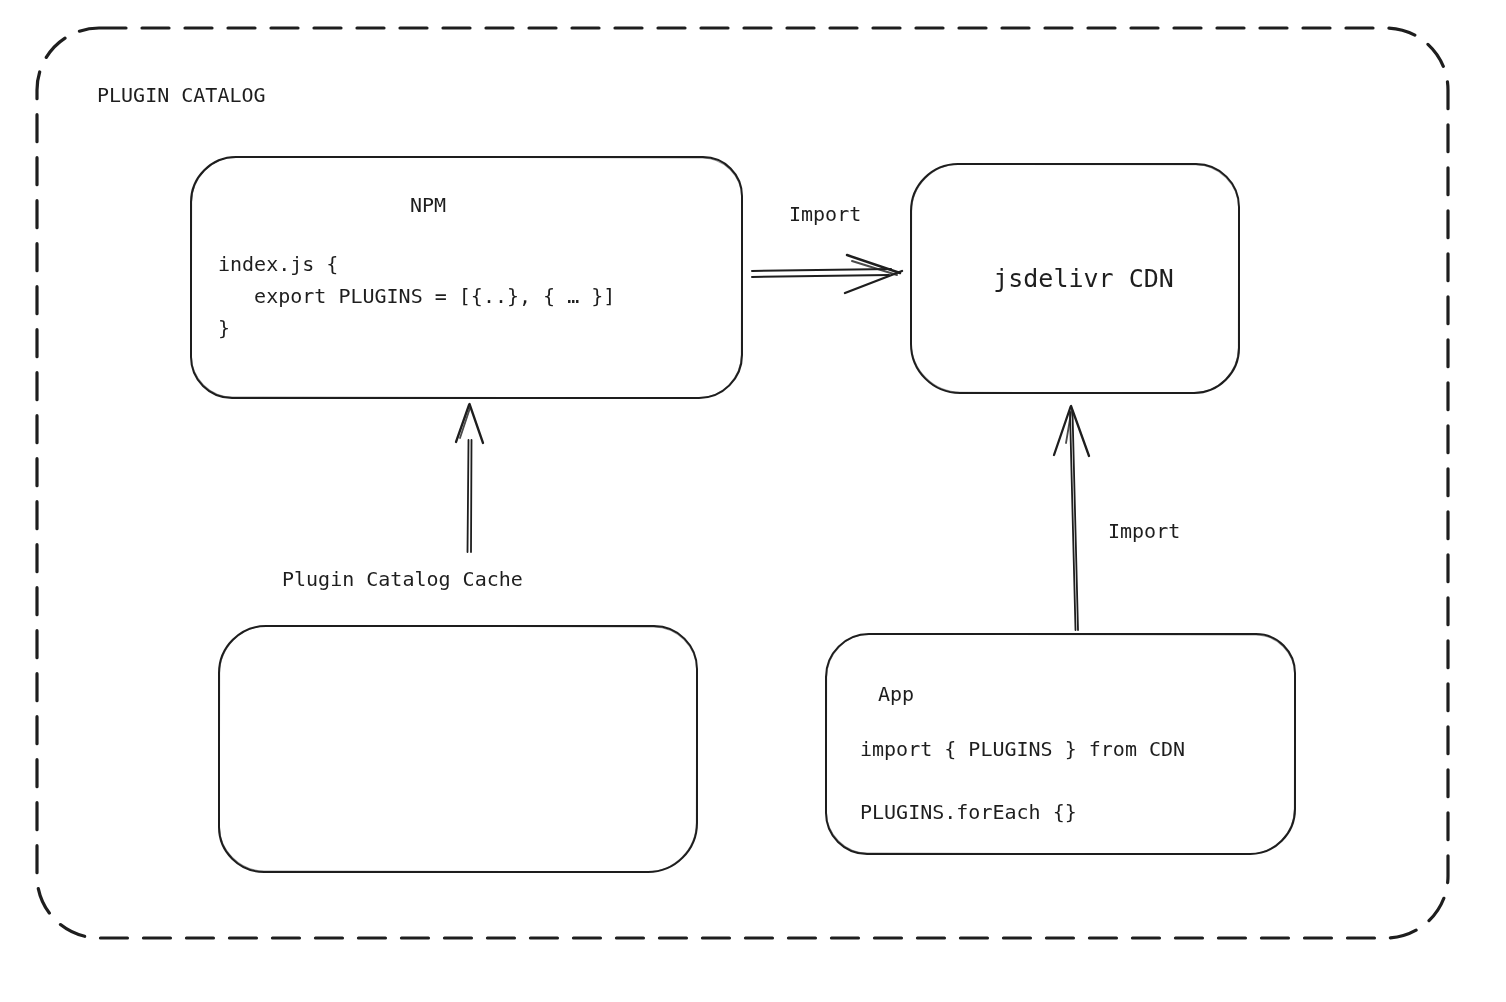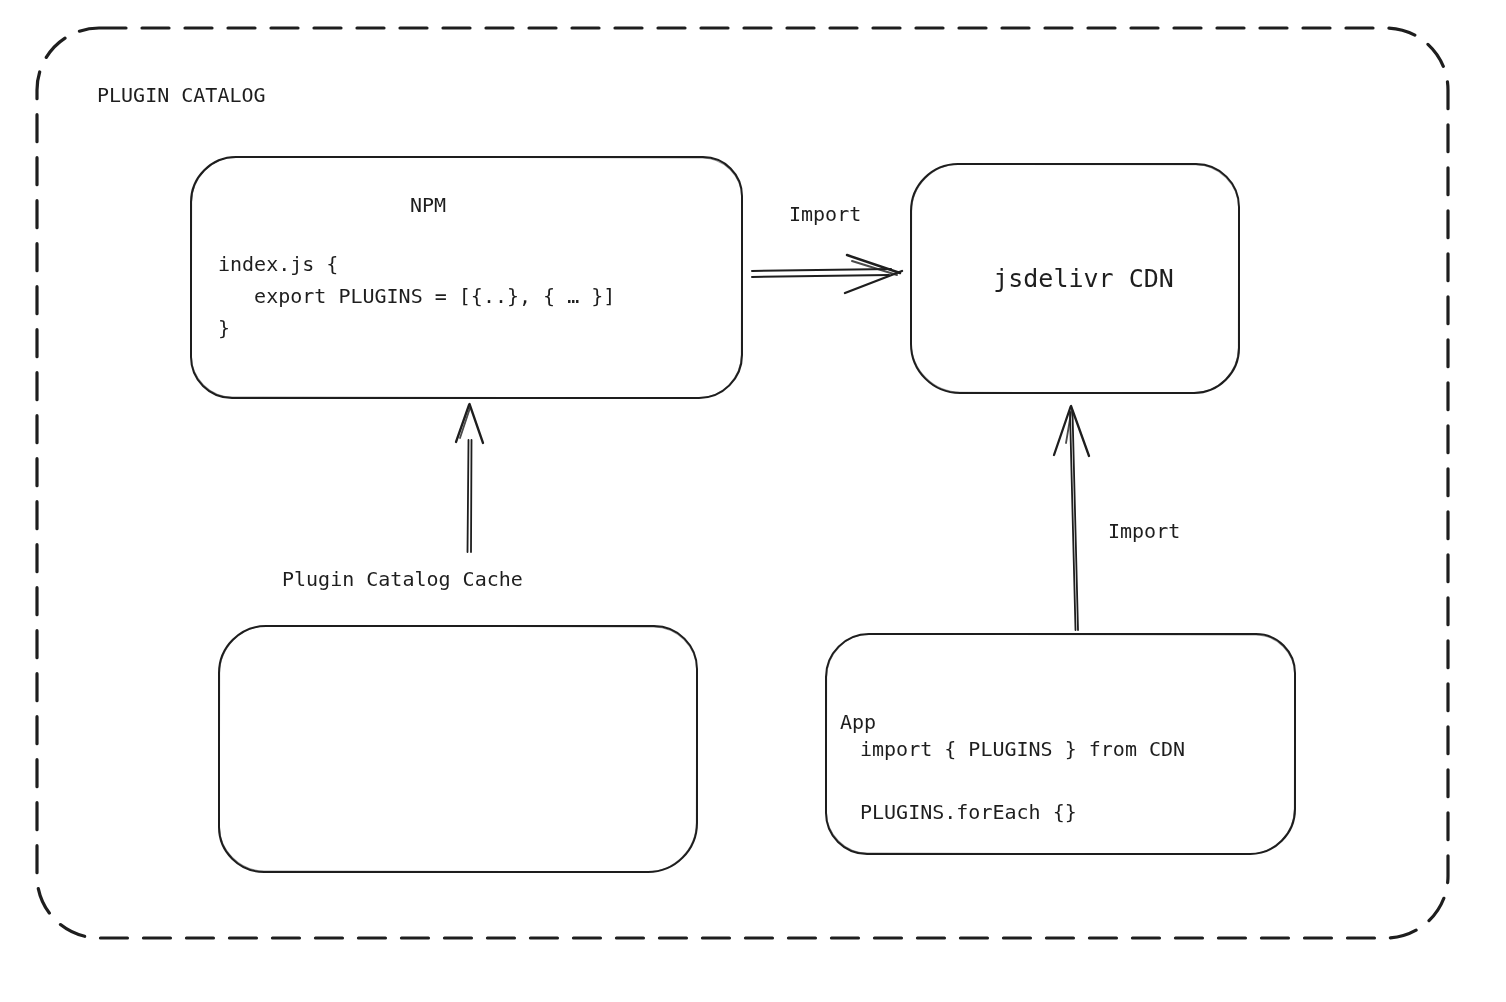--- a/index.html
+++ b/index.html
@@ -55,21 +55,21 @@
   .cdn-label{position:static;font-size:25px;white-space:pre;}
   .cache-label{left:789px;top:199px;}
   .build-label{
     left:339px;top:444px;width:260px;
     text-align:center;line-height:31px;
     background:var(--bg);
     padding:2px 0;
   }
   .repo-title{left:282px;top:564px;}
   .repo-lines{left:224px;top:702px;line-height:32px;}
-  .app-title{left:840px;top:679px;margin-top:28px;}
+  .app-title{left:878px;top:679px;}
   .app-code-1{left:860px;top:734px;}
   .app-code-2{left:860px;top:797px;}
   .import-label{left:1108px;top:516px;}
 </style>
 </head>
 <body>
 
 <div class="canvas">
 
   <svg class="layer" viewBox="0 0 1506 1002" fill="none" stroke="currentColor" stroke-linecap="round" stroke-linejoin="round">

